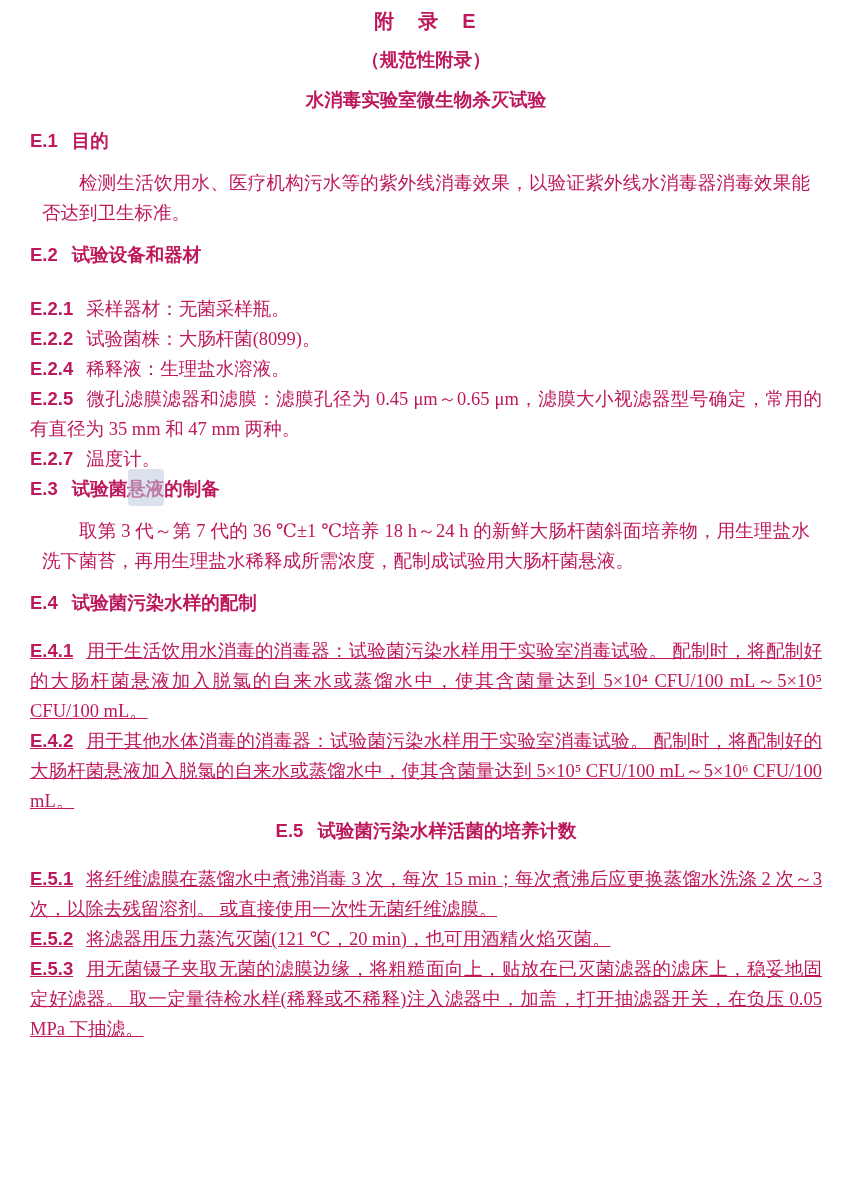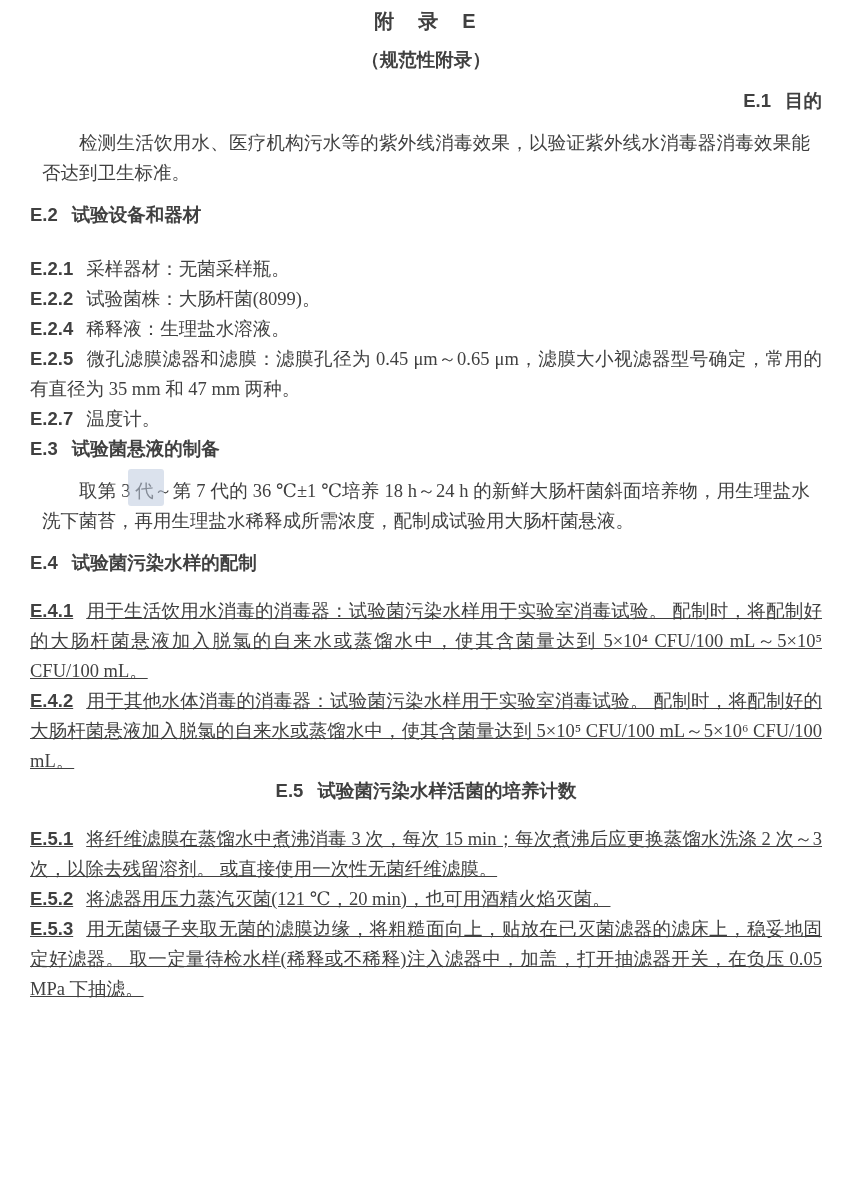--- a/index.html
+++ b/index.html
@@ -2,21 +2,21 @@
 <html lang="zh"><head>
 <meta charset="utf-8">
 <style>
   html, body { margin: 0; padding: 0; background: #ffffff; }
   .page {
     position: relative;
     width: 852px;
     height: 1194px;
     margin: 0 auto;
     background: #ffffff;
-    color: #404040;
+    color: #be185d;
     font-family: "Liberation Serif", "DejaVu Serif", serif;
     font-size: 18.5px;
     line-height: 30px;
     box-sizing: border-box;
     padding: 8px 30px 0 30px;
     overflow: hidden;
   }
   .title-block { text-align: center; }
   .doc-title {
     margin: 0;
@@ -34,21 +34,21 @@
     line-height: 28px;
   }
   h3.sec {
     margin: 0;
     font-family: "Liberation Sans", "DejaVu Sans", sans-serif;
     font-weight: bold;
     font-size: 18.5px;
     line-height: 30px;
   }
   h3.sec .sec-num { margin-right: 14px; }
-  .sec-e1 { margin-top: 52px; text-align: right; }
+  .sec-e1 { margin-top: 52px; }
   .sec-e2 { margin-top: 28px; }
   .sec-e3 { margin-top: 22px; }
   .sec-e4 { margin-top: 34px; }
   .sec-e5 { margin-top: 28px; text-align: center; }
   p.body-p {
     margin: 12px;
     text-align: justify;
     text-indent: 2em;
   }
   .p-after-head { margin-top: 22px; }
@@ -76,20 +76,21 @@
   }
 </style>
 </head>
 <body>
 
 <div class="page">
 
   <div class="title-block">
     <h1 class="doc-title">附　录　E</h1>
     <div class="doc-subtitle">（规范性附录）</div>
+    <div class="doc-name">水消毒实验室微生物杀灭试验</div>
   </div>
 
   <h3 class="sec sec-e1">
     <span class="sec-num">E.1</span><span>目的</span>
   </h3>
   <p class="body-p p-after-head">检测生活饮用水、医疗机构污水等的紫外线消毒效果，以验证紫外线水消毒器消毒效果能否达到卫生标准。</p>
 
   <h3 class="sec sec-e2">
     <span class="sec-num">E.2</span><span>试验设备和器材</span>
   </h3>

